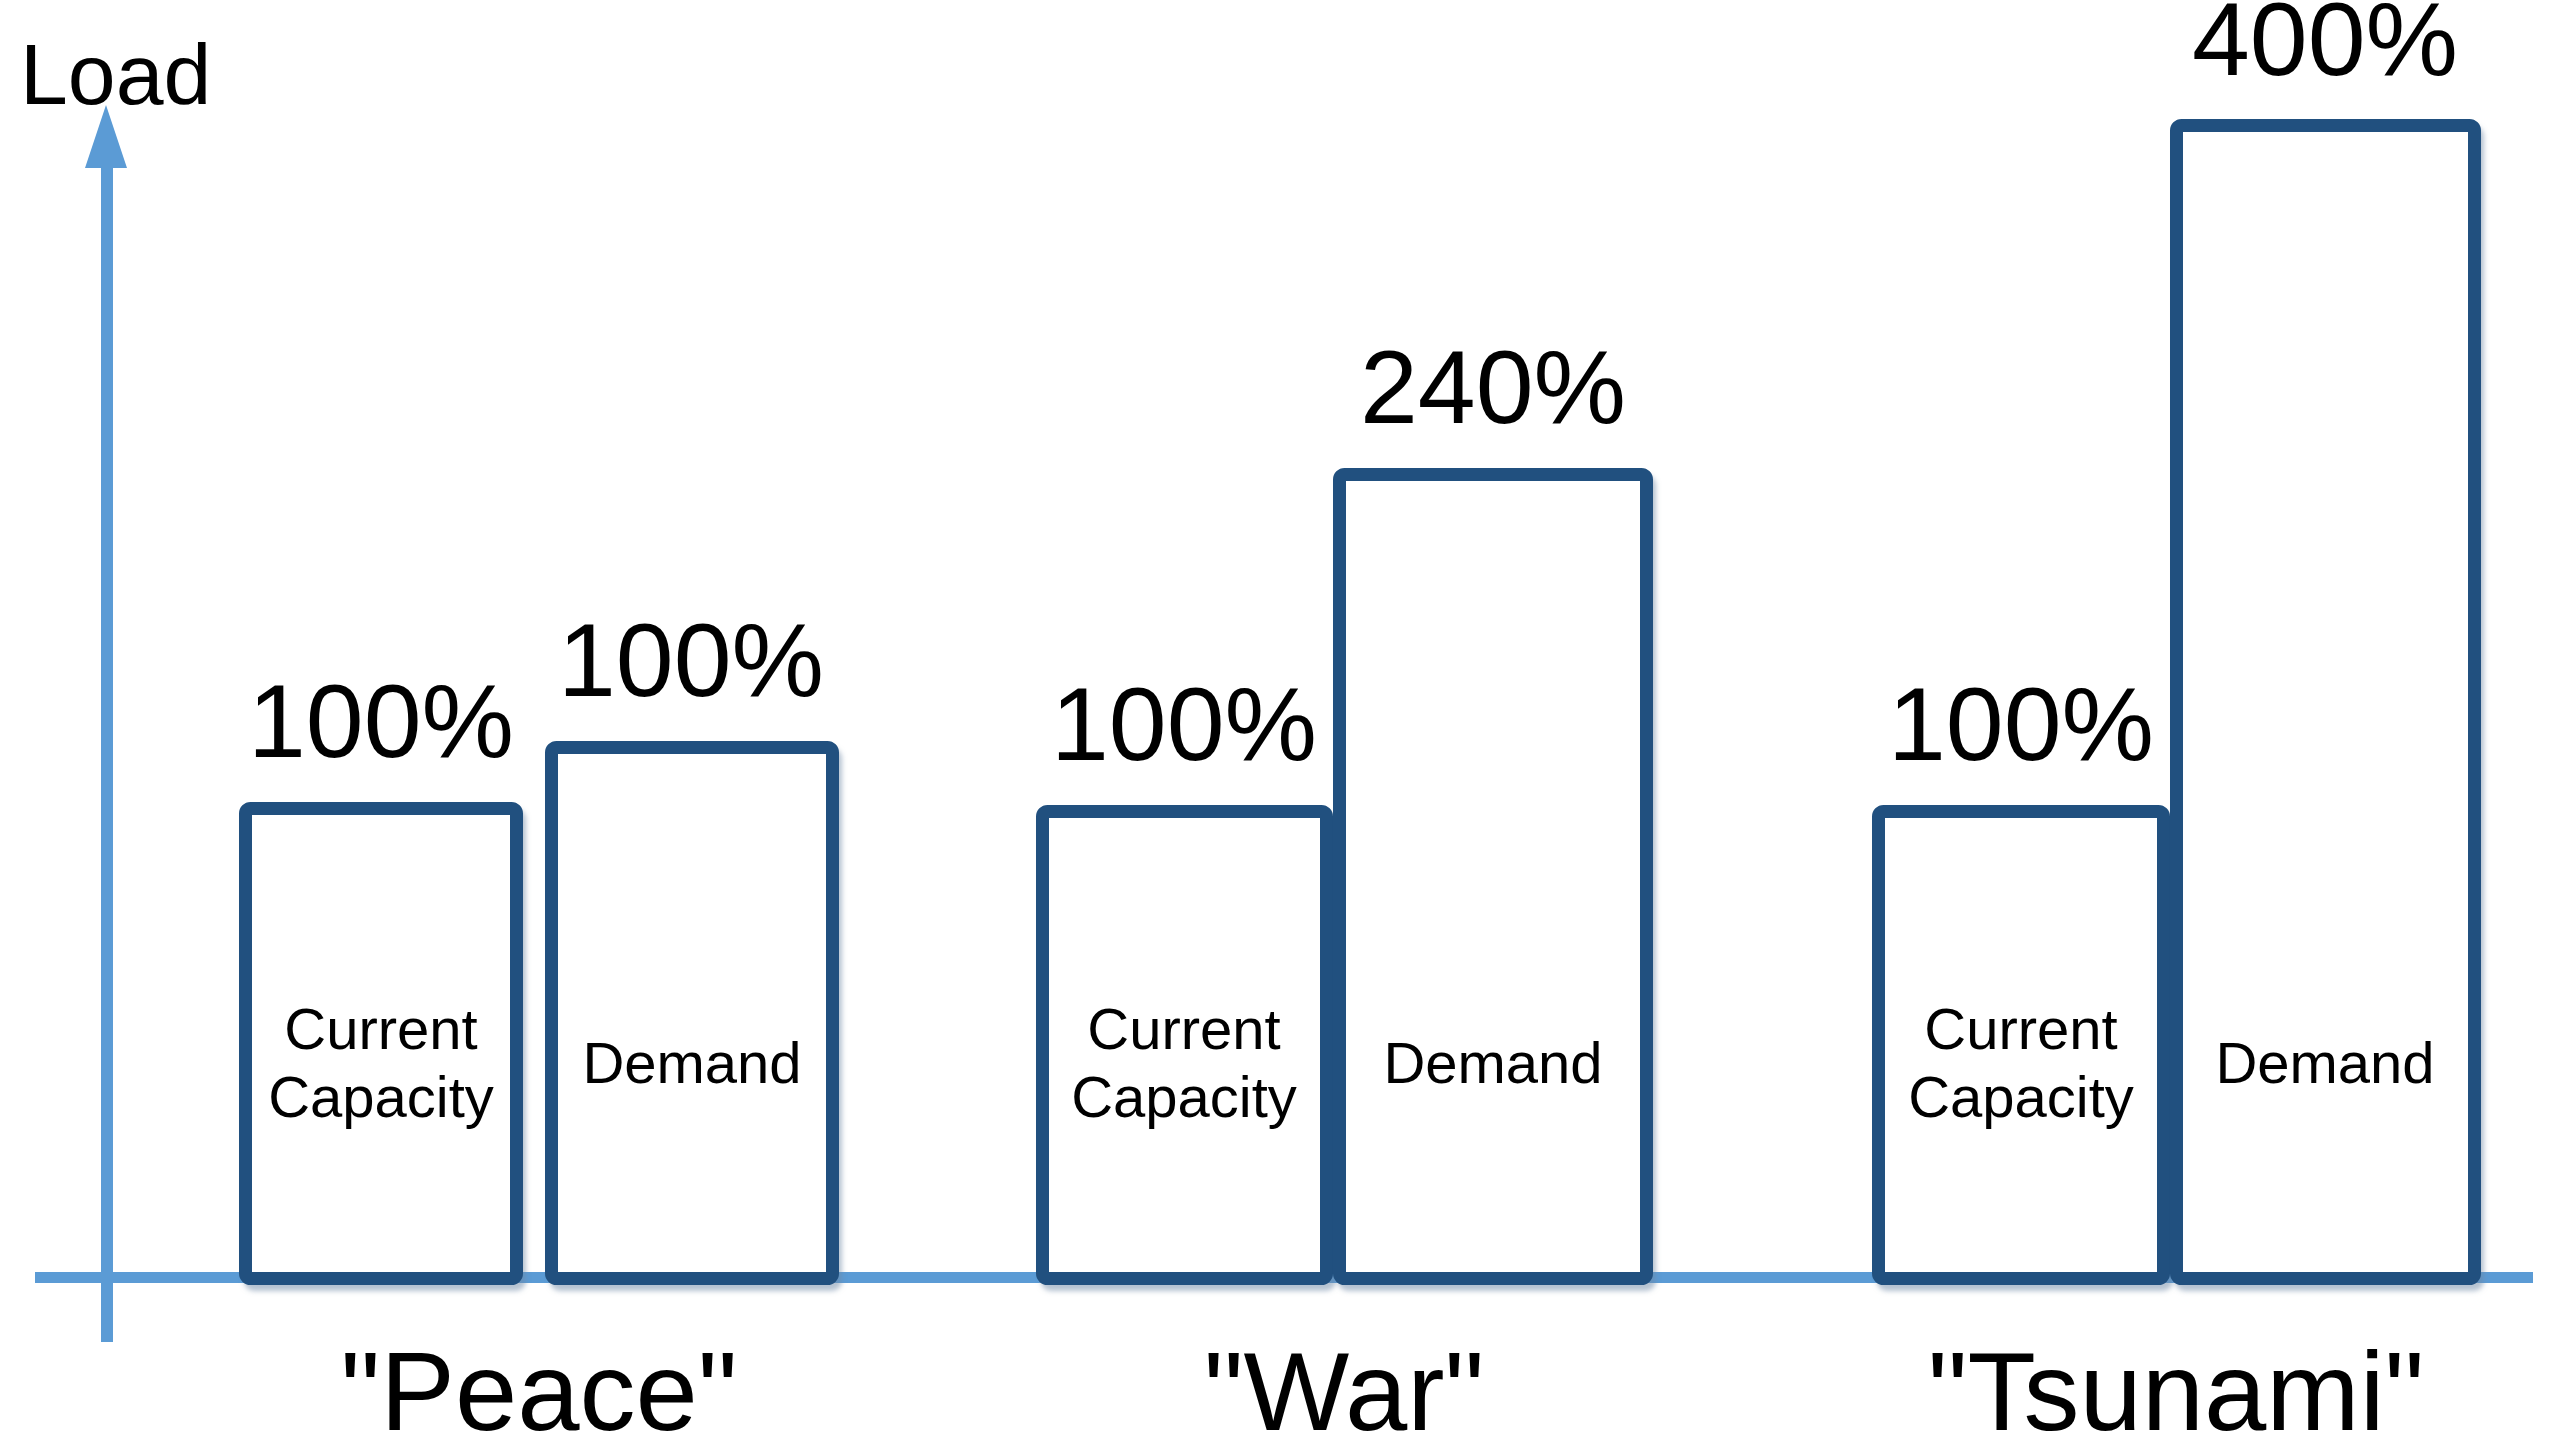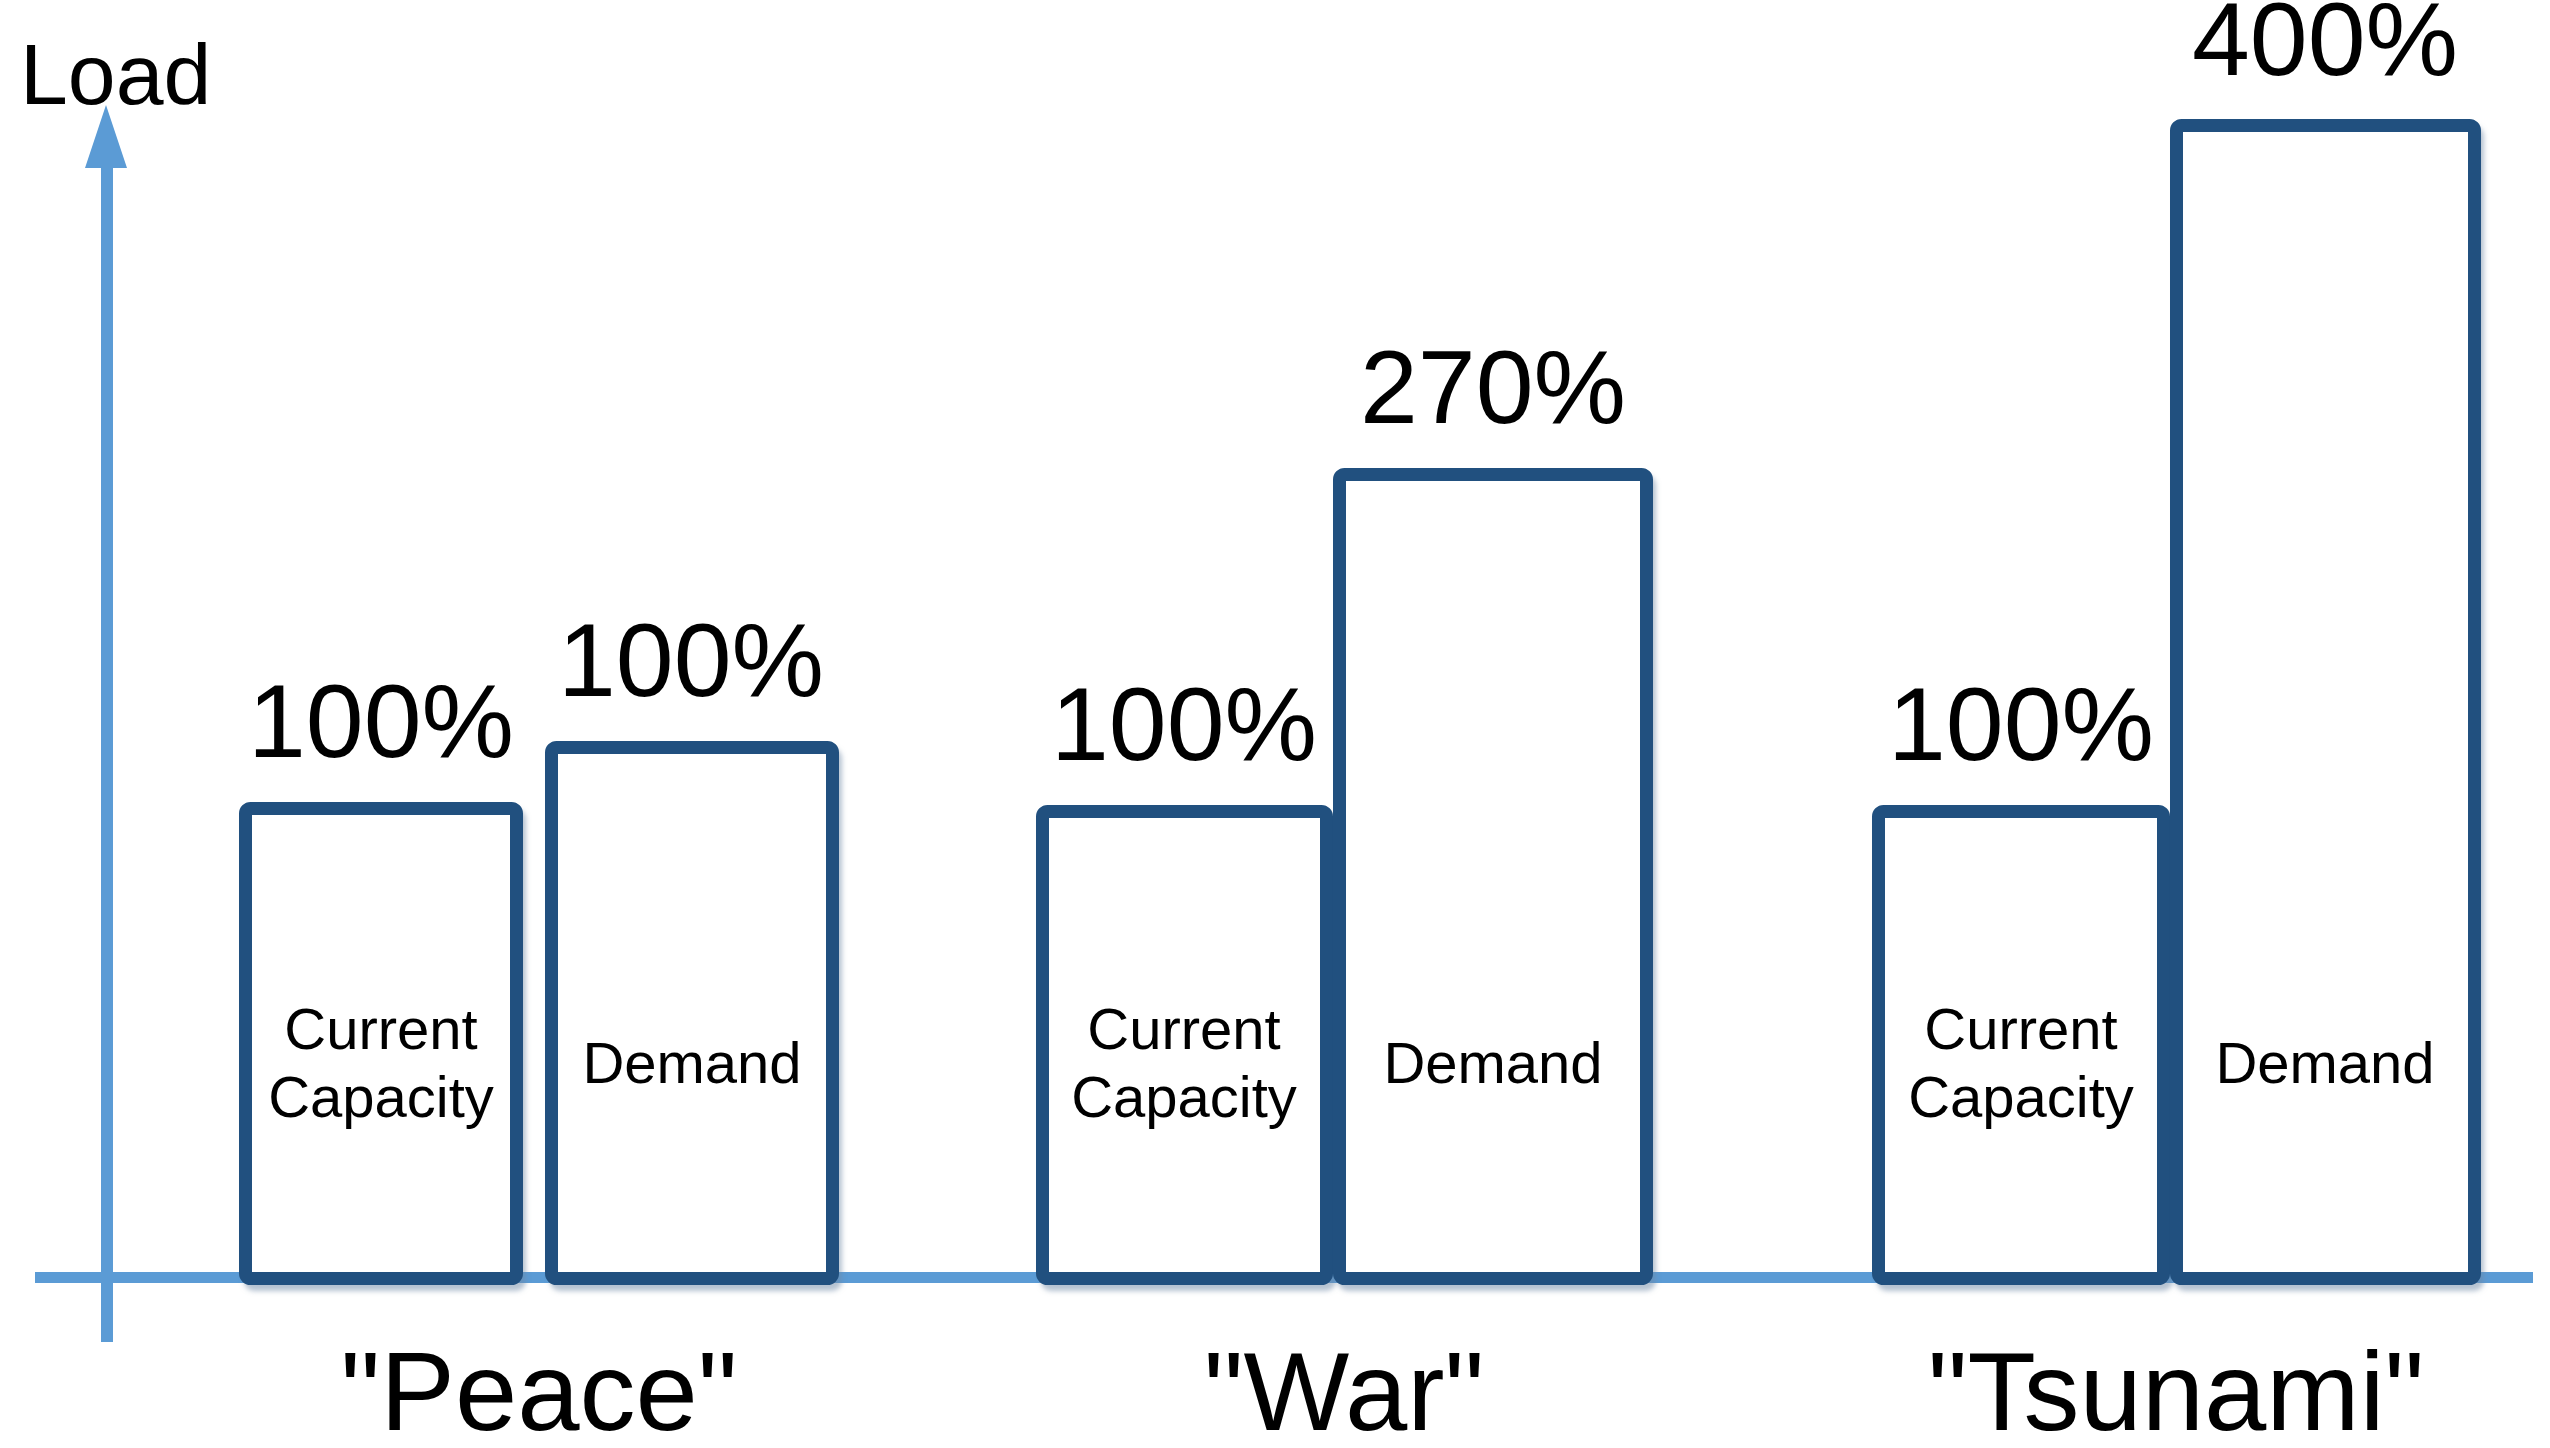--- a/index.html
+++ b/index.html
@@ -94,21 +94,21 @@
   <div class="bar bar-peace-dem"></div>
   <div class="pct pct-peace-cap">100%</div>
   <div class="pct pct-peace-dem">100%</div>
   <div class="bl bl-peace-cap">Current Capacity</div>
   <div class="bl bl-peace-dem">Demand</div>
   <div class="gl gl-peace">"Peace"</div>
 
   <div class="bar bar-war-cap"></div>
   <div class="bar bar-war-dem"></div>
   <div class="pct pct-war-cap">100%</div>
-  <div class="pct pct-war-dem">270%</div>
+  <div class="pct pct-war-dem">240%</div>
   <div class="bl bl-war-cap">Current Capacity</div>
   <div class="bl bl-war-dem">Demand</div>
   <div class="gl gl-war">"War"</div>
 
   <div class="bar bar-tsu-cap"></div>
   <div class="bar bar-tsu-dem"></div>
   <div class="pct pct-tsu-cap">100%</div>
   <div class="pct pct-tsu-dem">400%</div>
   <div class="bl bl-tsu-cap">Current Capacity</div>
   <div class="bl bl-tsu-dem">Demand</div>

